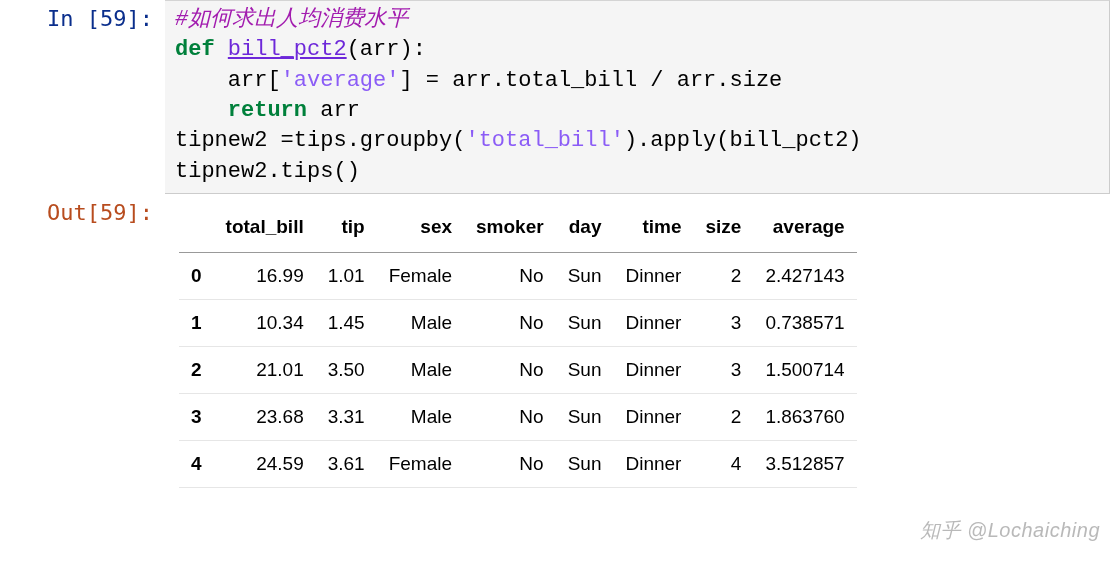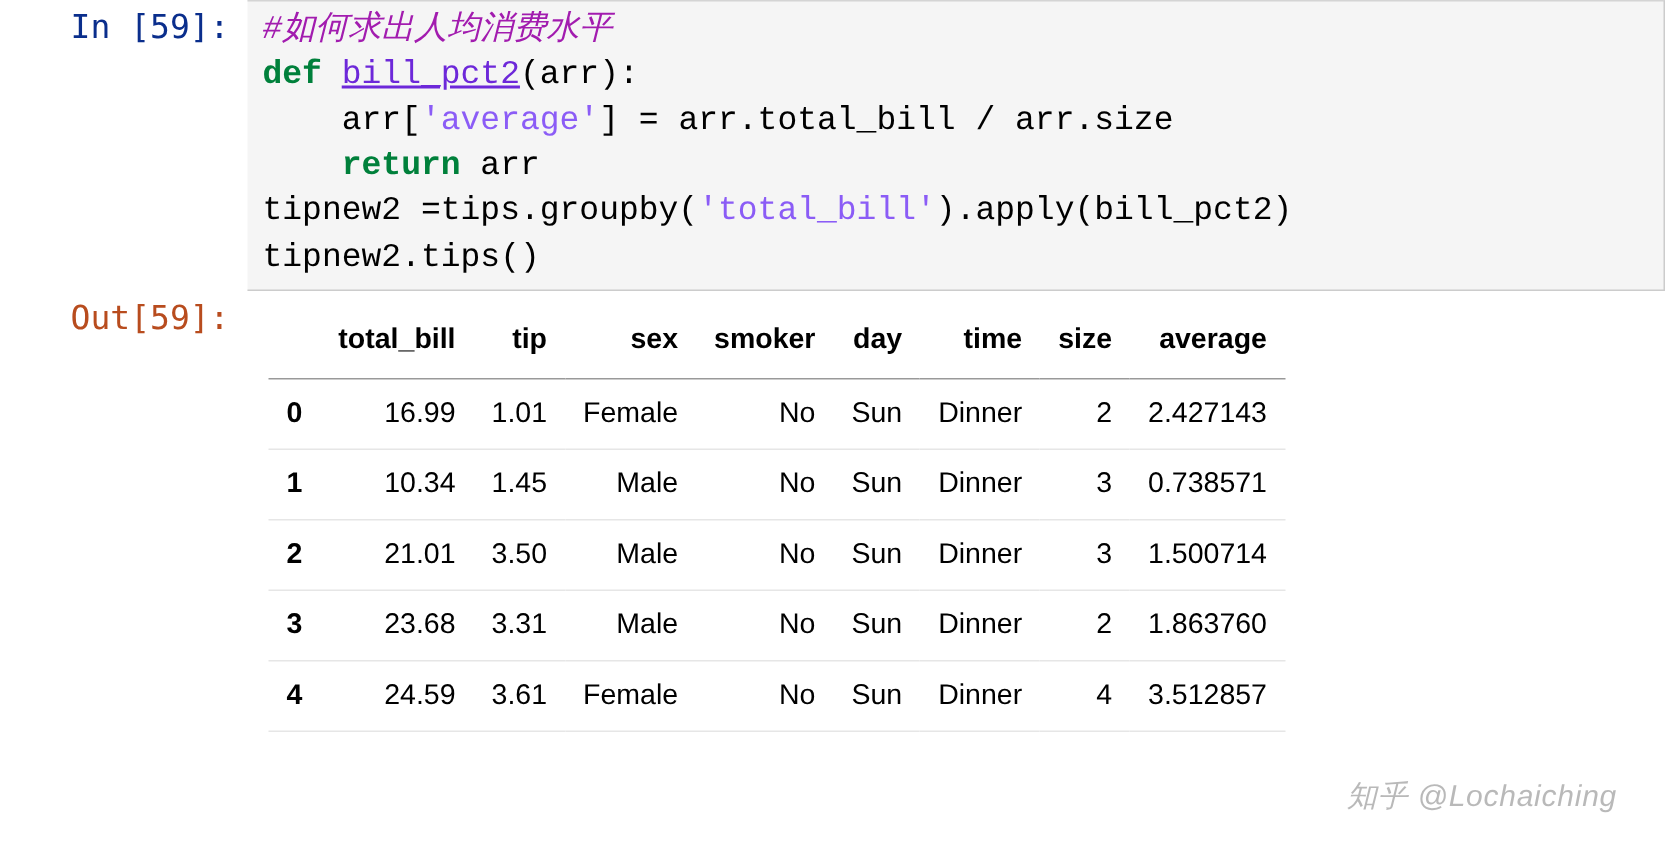--- a/index.html
+++ b/index.html
@@ -65,21 +65,21 @@
     text-align: right;
     padding: 12px 12px 12px 12px;
     border-bottom: 1px solid #e6e6e6;
   }
   table.dataframe td.row-header {
     font-weight: bold;
     text-align: right;
   }
   .watermark {
     position: absolute;
-    right: 36px;
+    right: 14px;
     bottom: 18px;
     font-family: Arial, sans-serif;
     font-size: 20px;
     color: rgba(100,100,100,0.45);
     font-style: italic;
     letter-spacing: 0.5px;
     pointer-events: none;
   }
 </style>
 </head>

